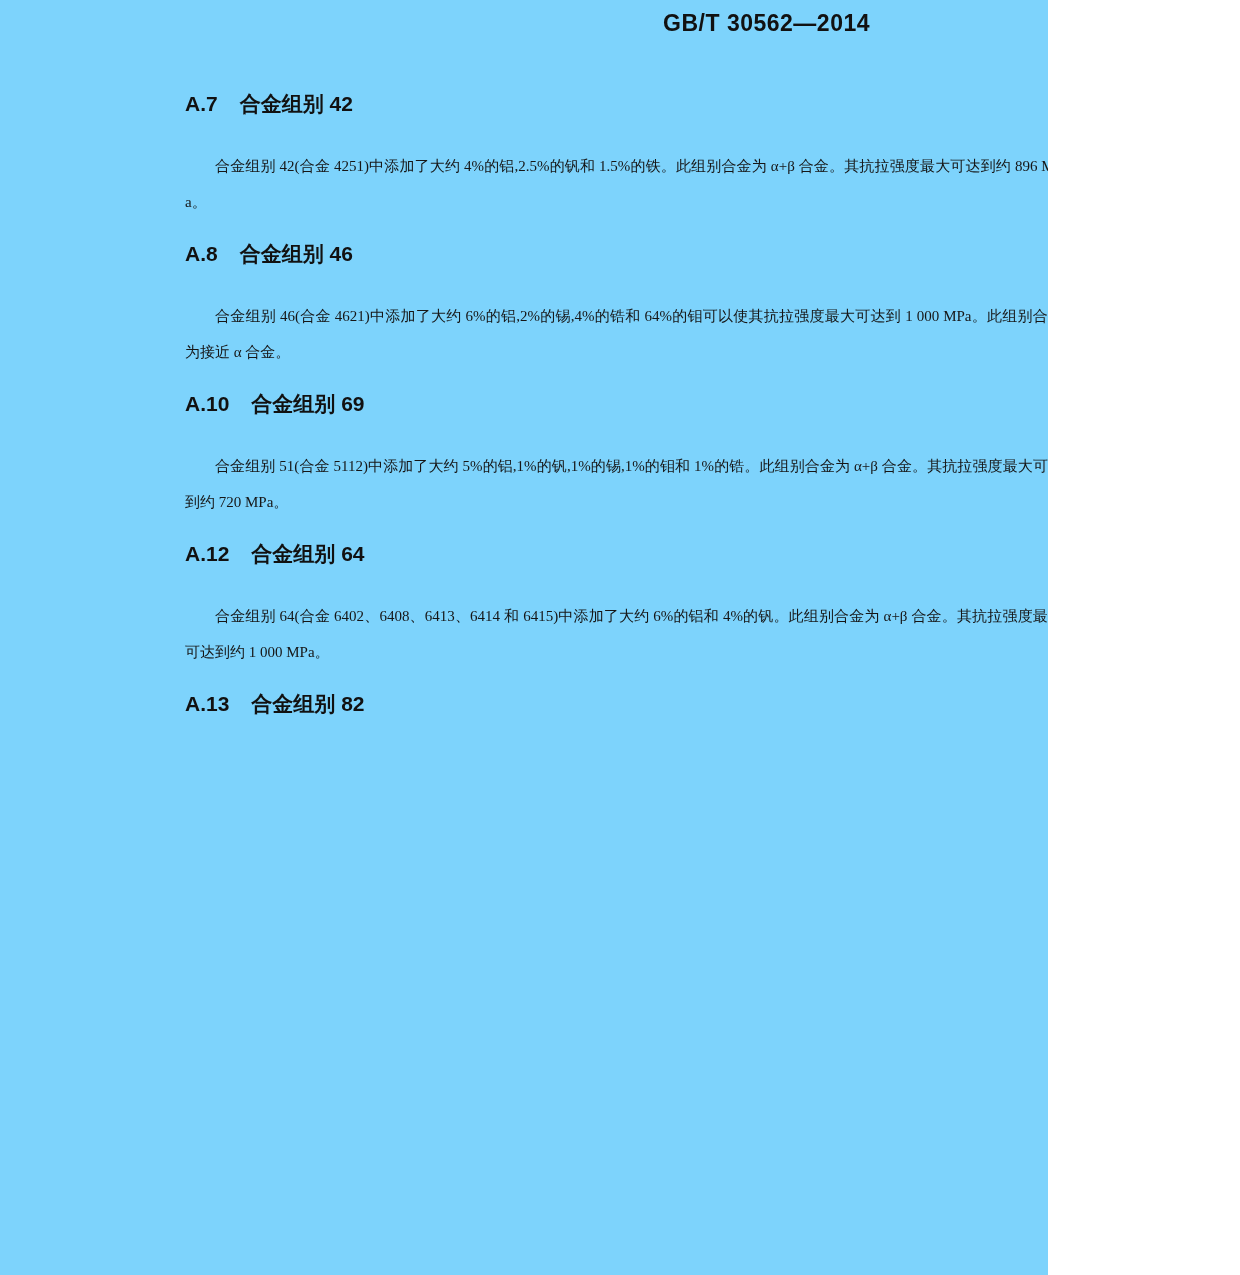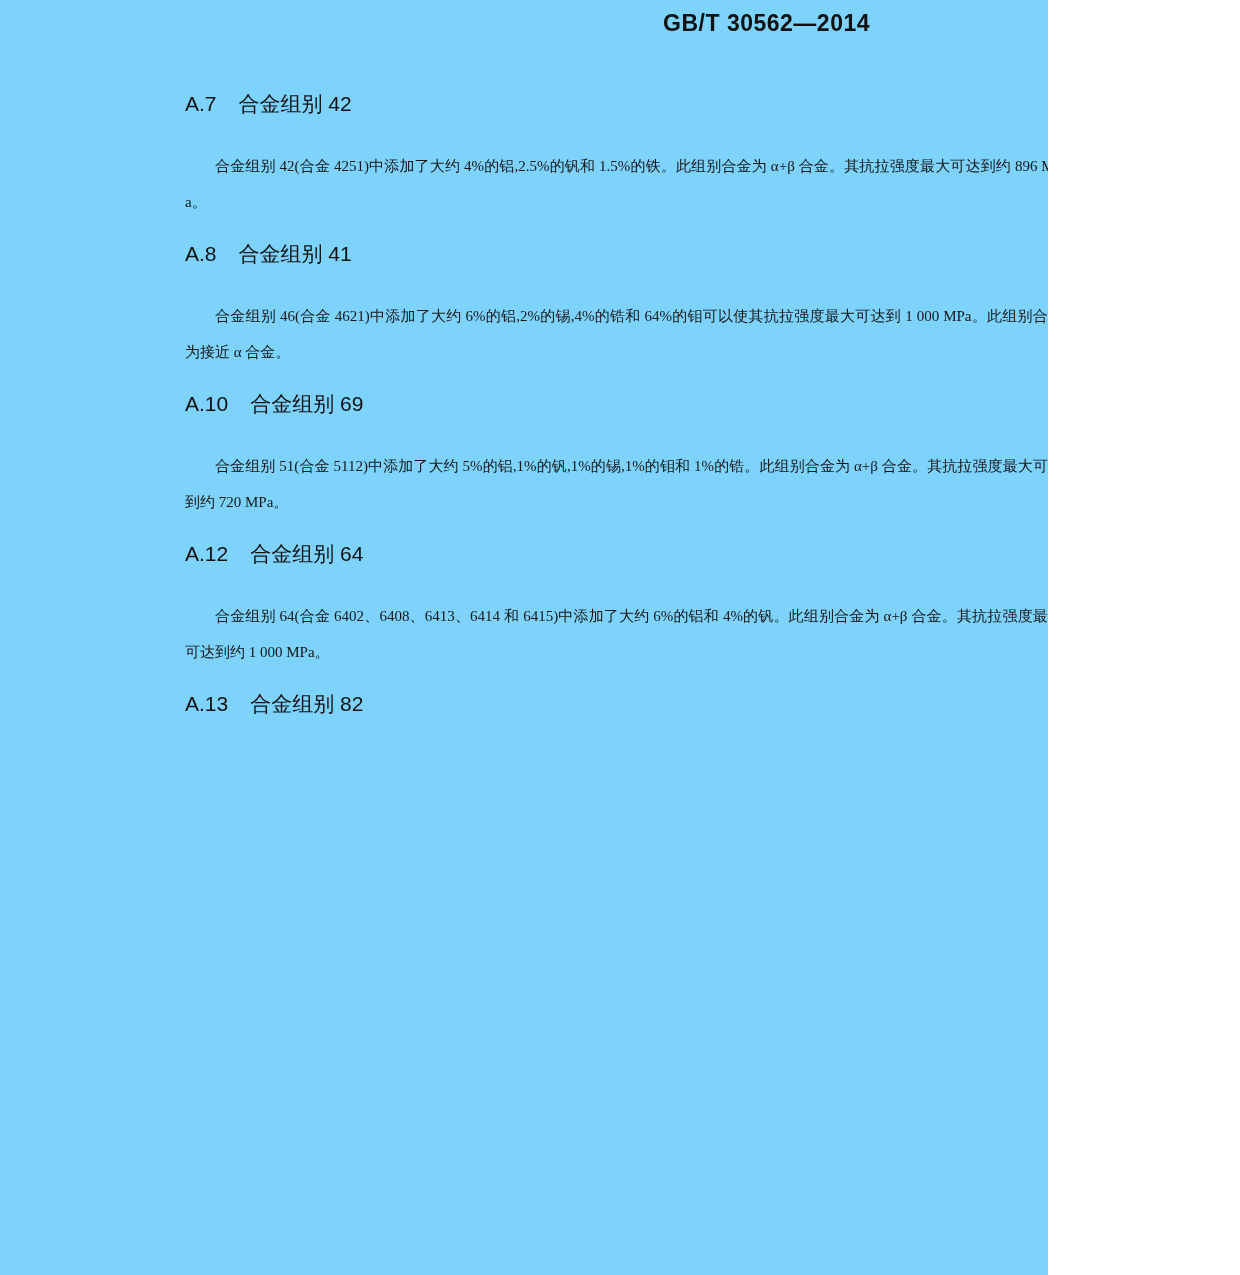--- a/index.html
+++ b/index.html
@@ -29,21 +29,21 @@
   }
   .content {
     position: absolute;
     left: 185px;
     top: 92px;
     width: 878px;
   }
   .section { margin: 0; padding: 0; }
   .sec-heading {
     font-family: "Liberation Sans", "DejaVu Sans", sans-serif;
-    font-weight: normal;
+    font-weight: bold;
     font-size: 21px;
     line-height: 24px;
     margin: 0 0 32px 0;
     color: #111;
     white-space: nowrap;
   }
   .sec-num {
     display: inline-block;
     margin-right: 22px;
   }
@@ -68,21 +68,21 @@
 
     <section class="section">
       <h2 class="sec-heading">
         <span class="sec-num">A.7</span><span class="sec-title">合金组别 42</span>
       </h2>
       <p class="sec-para">合金组别 42(合金 4251)中添加了大约 4%的铝,2.5%的钒和 1.5%的铁。此组别合金为 α+β 合金。其抗拉强度最大可达到约 896 MPa。</p>
     </section>
 
     <section class="section">
       <h2 class="sec-heading">
-        <span class="sec-num">A.8</span><span class="sec-title">合金组别 41</span>
+        <span class="sec-num">A.8</span><span class="sec-title">合金组别 46</span>
       </h2>
       <p class="sec-para">合金组别 46(合金 4621)中添加了大约 6%的铝,2%的锡,4%的锆和 64%的钼可以使其抗拉强度最大可达到 1 000 MPa。此组别合金为接近 α 合金。</p>
     </section>
 
 
     <section class="section">
       <h2 class="sec-heading">
         <span class="sec-num">A.10</span><span class="sec-title">合金组别 69</span>
       </h2>
       <p class="sec-para">合金组别 51(合金 5112)中添加了大约 5%的铝,1%的钒,1%的锡,1%的钼和 1%的锆。此组别合金为 α+β 合金。其抗拉强度最大可达到约 720 MPa。</p>

